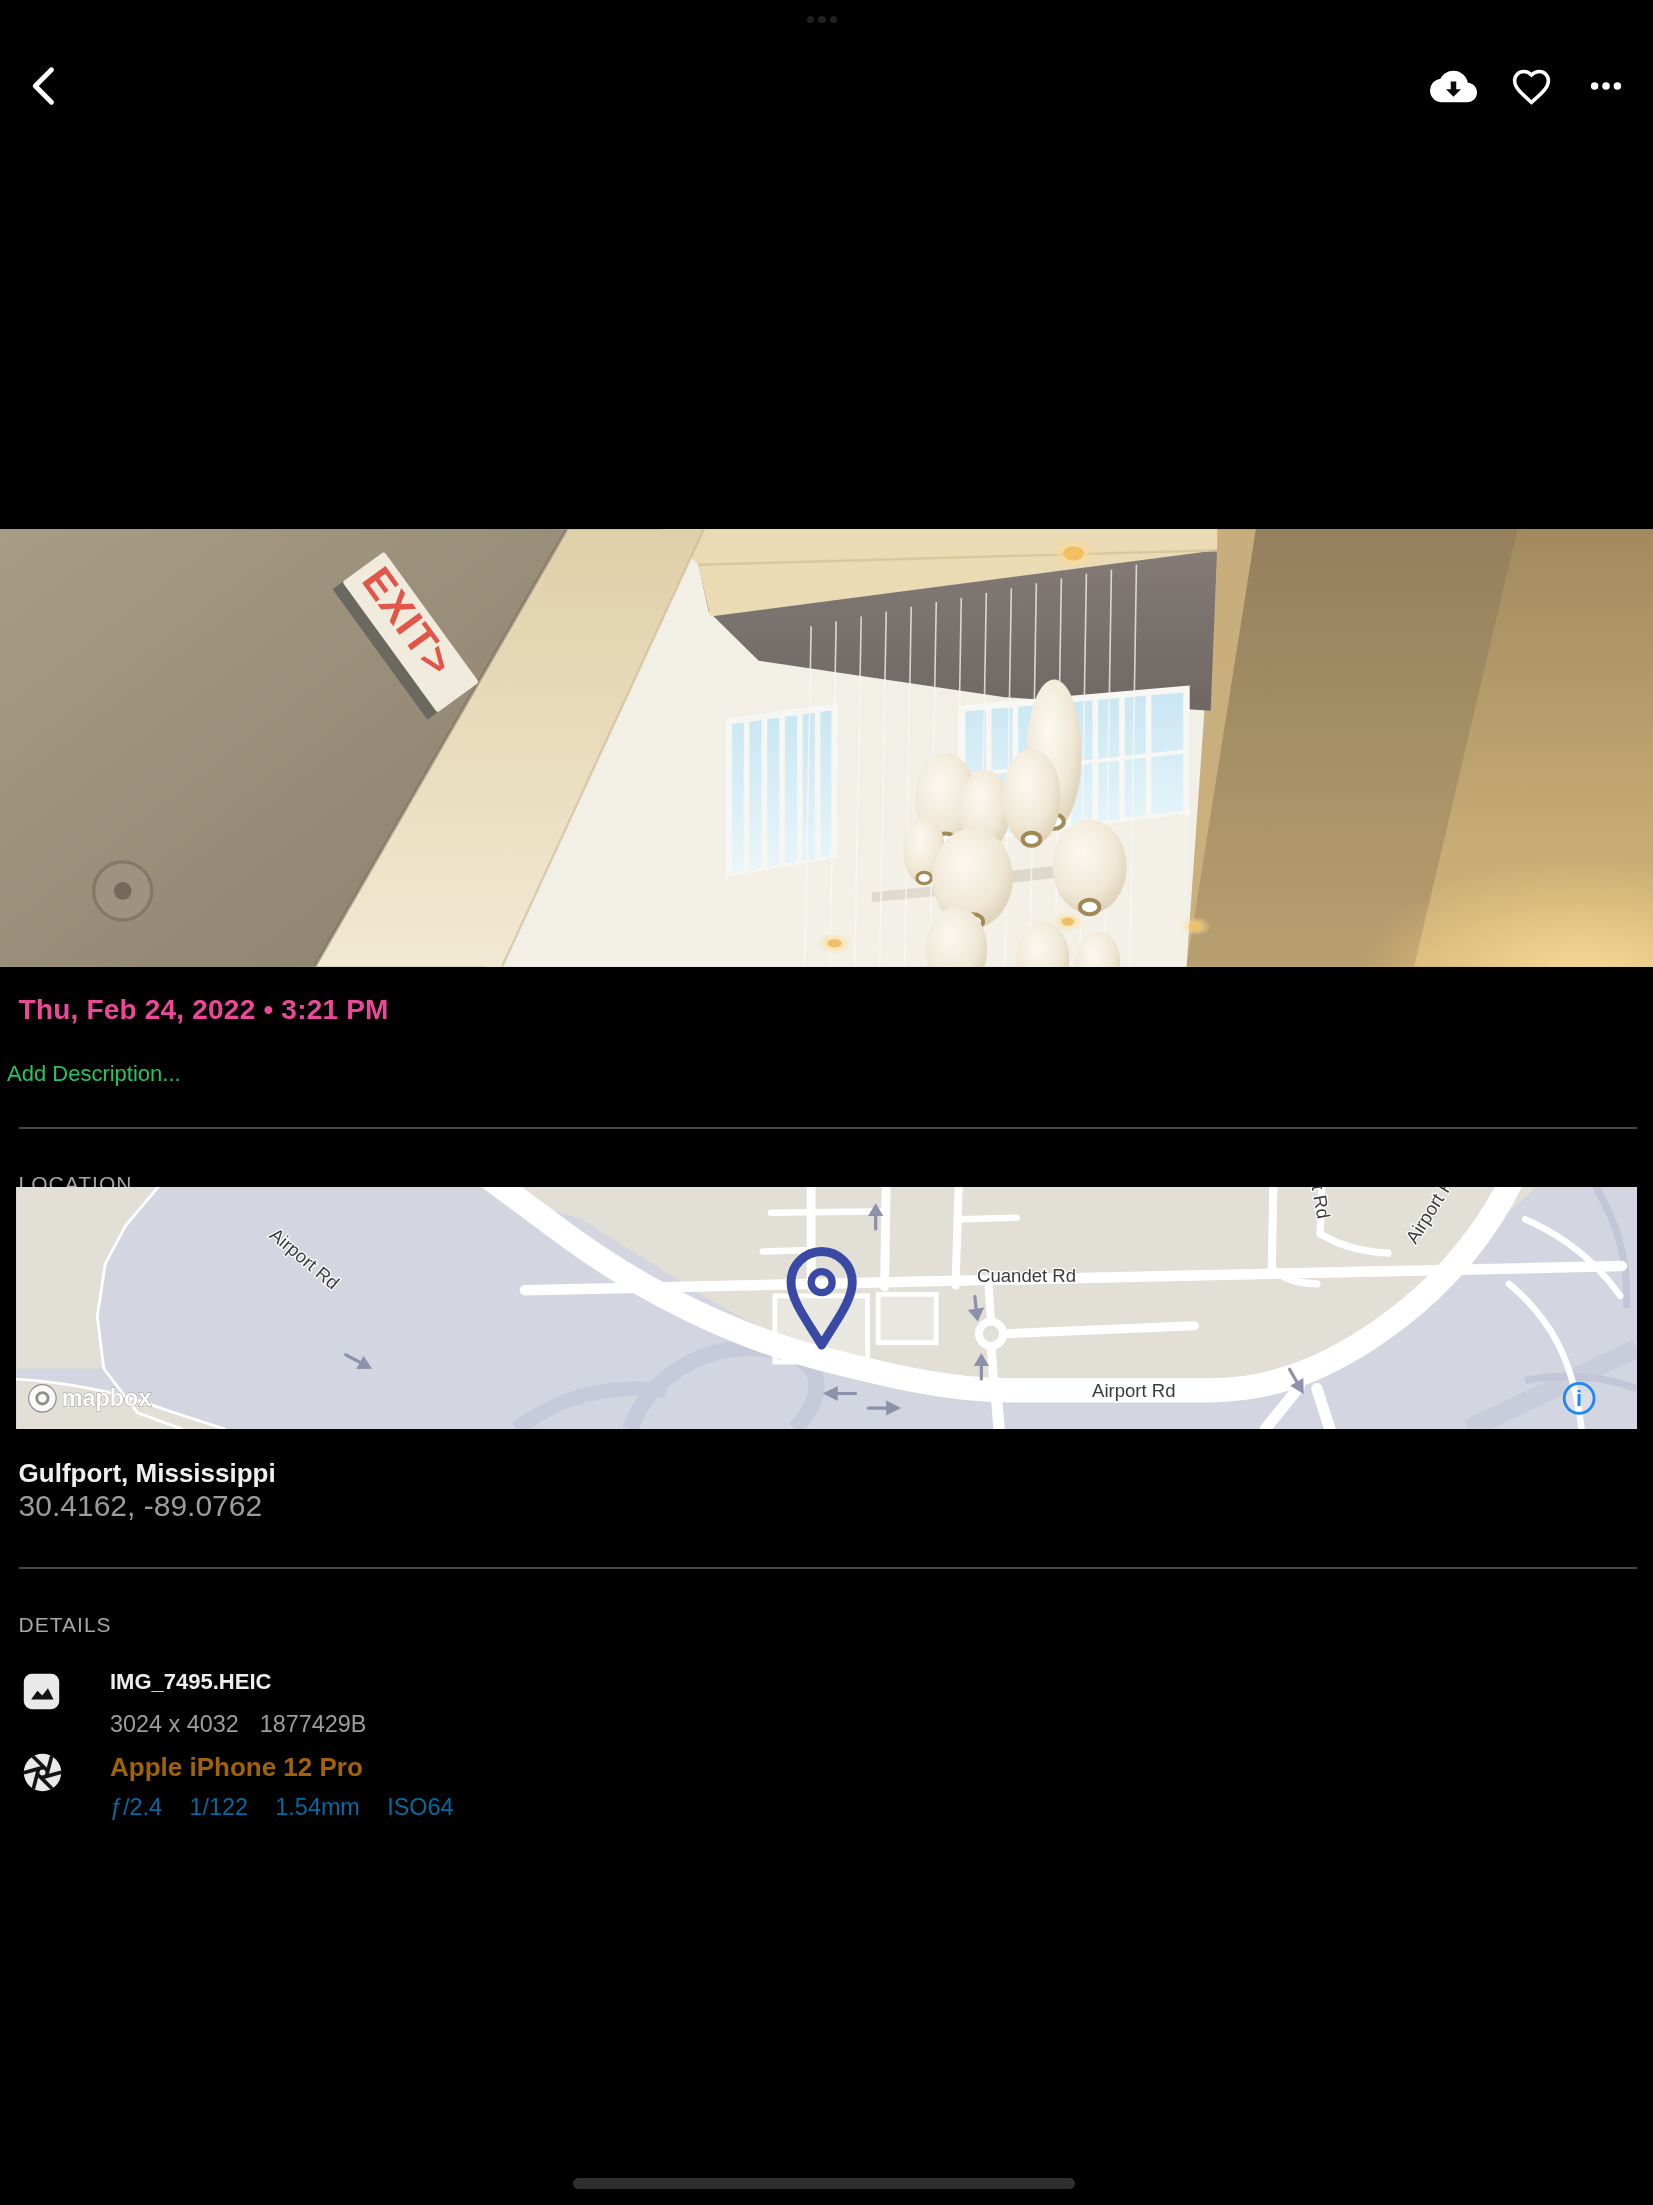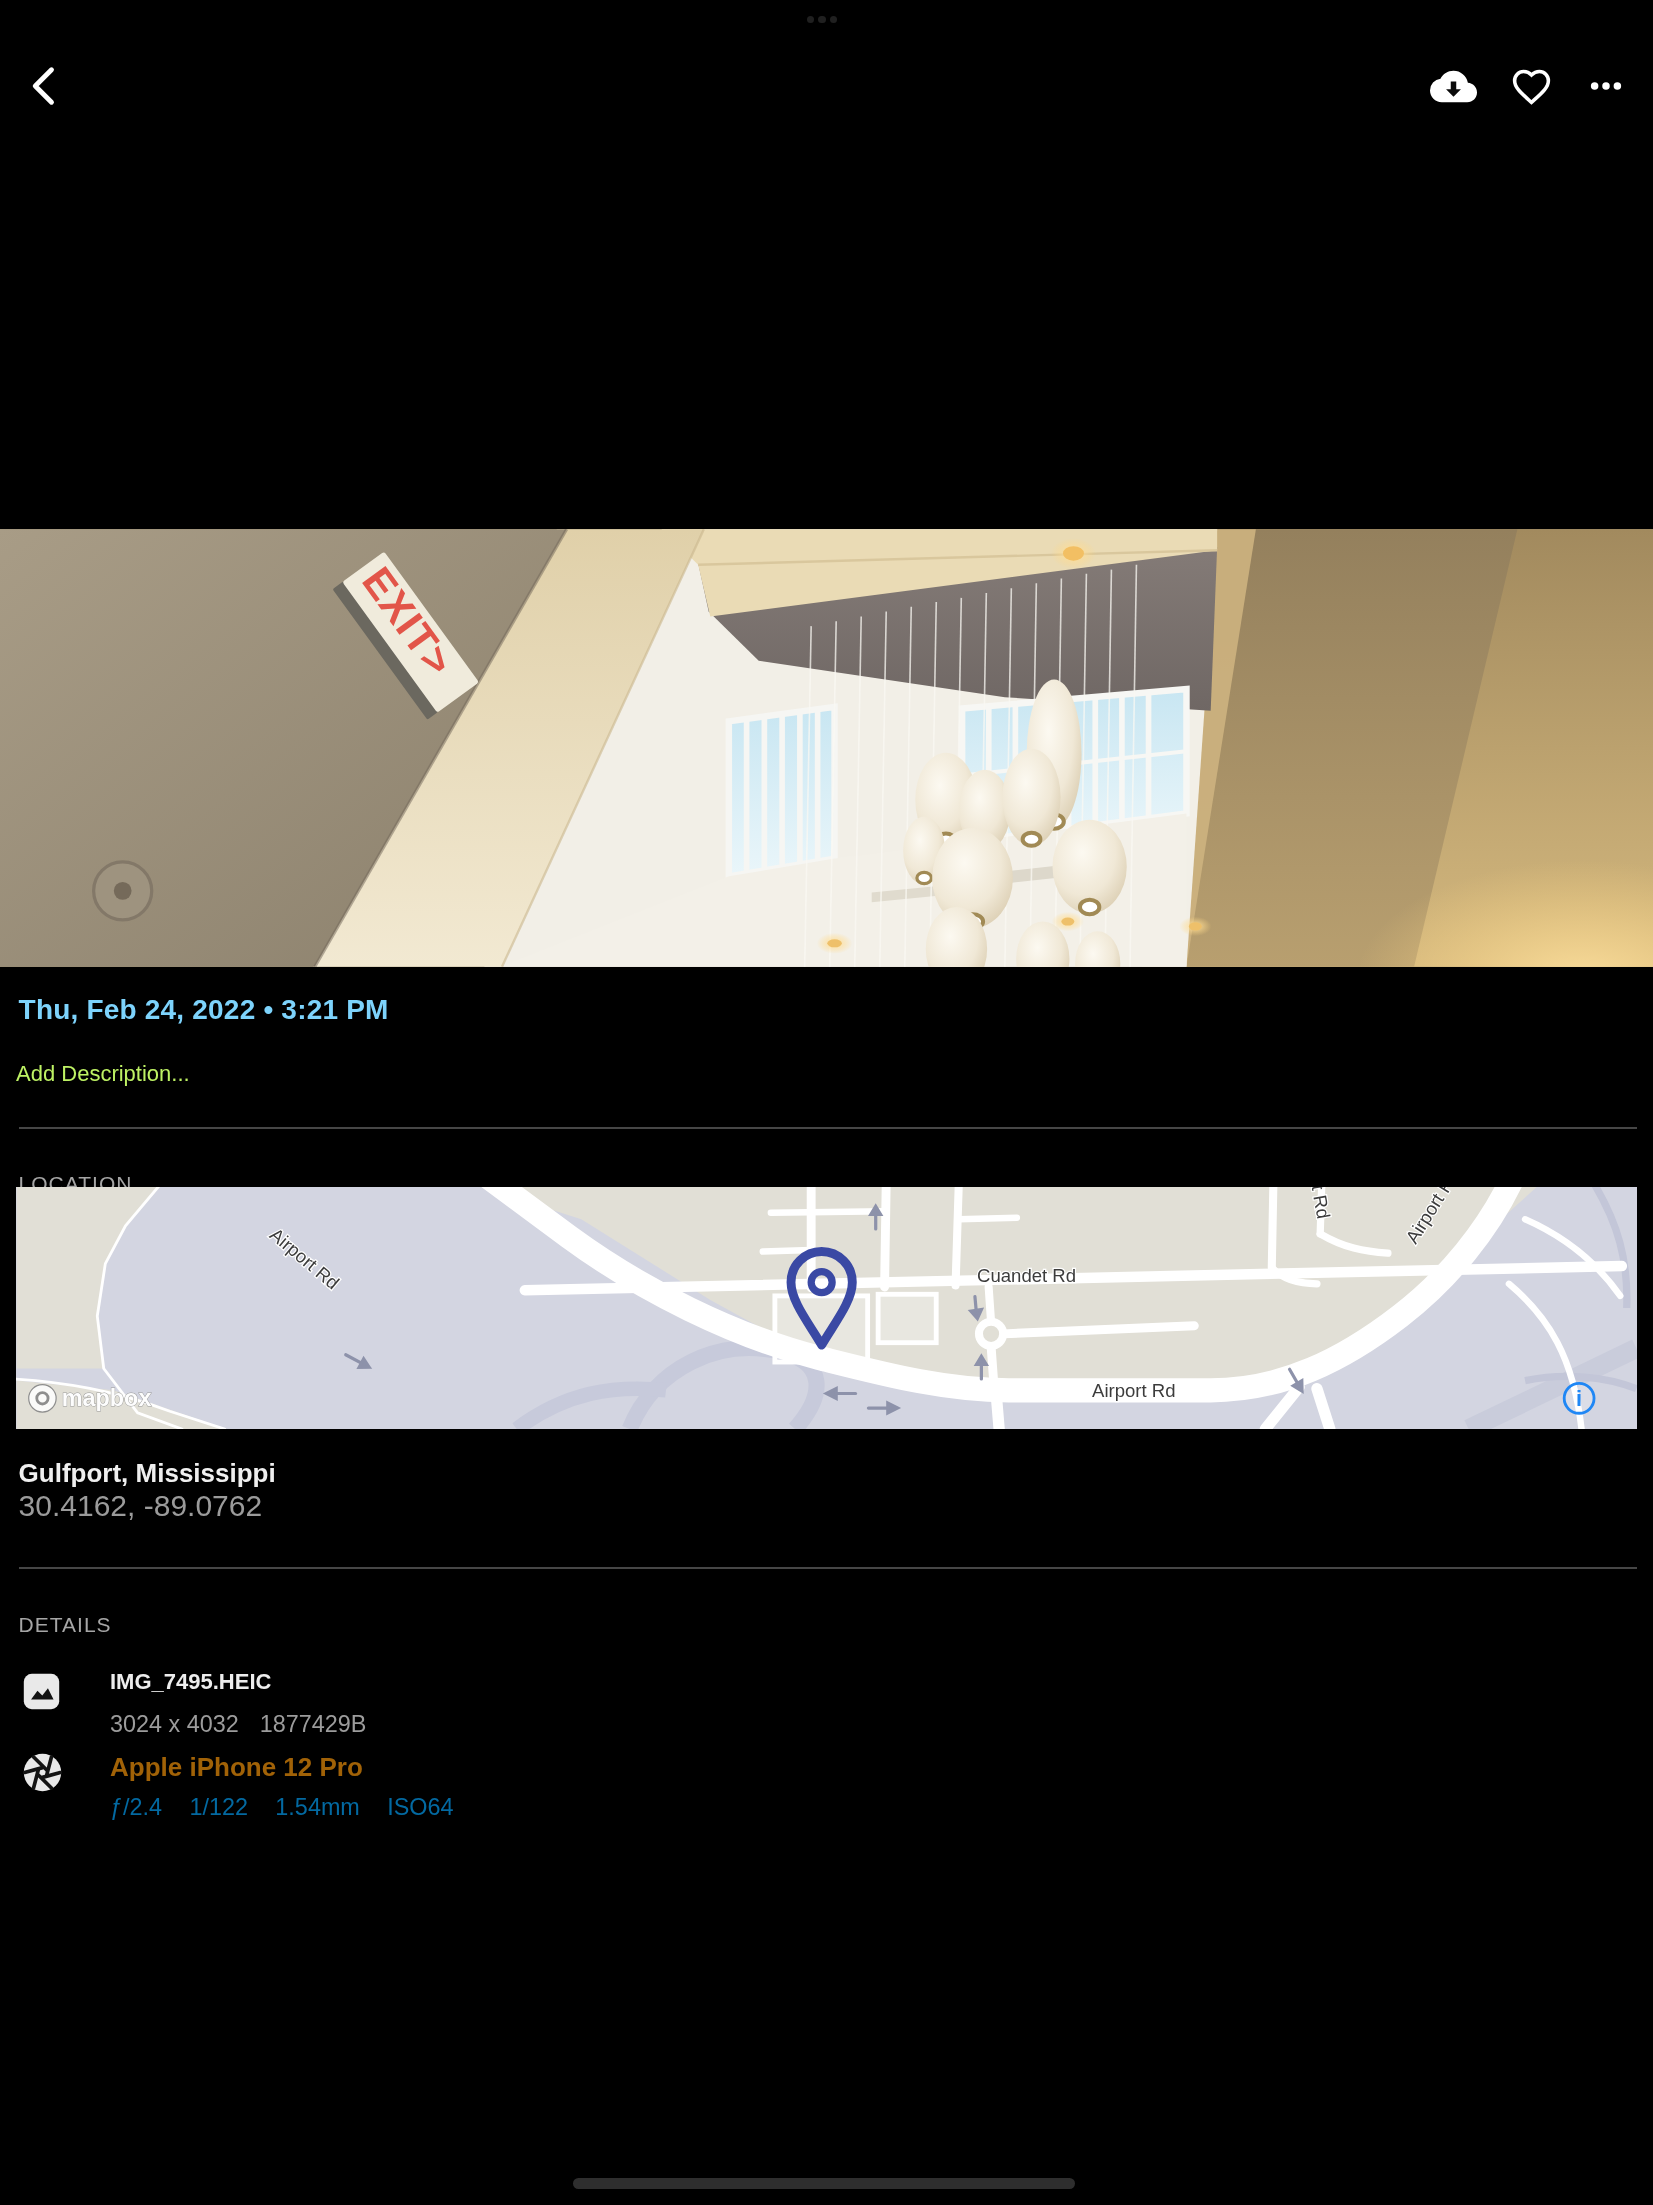--- a/index.html
+++ b/index.html
@@ -11,22 +11,22 @@
 
   
   .iconbtn { position:absolute; width:52px; height:52px; display:flex; align-items:center; justify-content:center; background:transparent; border:none; cursor:pointer; }
   .status-dots { position:absolute; top:16px; left:807px; display:flex; gap:4px; }
   .status-dots span { width:7.3px; height:7.3px; border-radius:50%; background:#202020; }
 
   
   .photo-wrap { position:absolute; top:529px; left:0; width:1653px; height:438px; overflow:hidden; background:#111; }
 
   
-  .datetime { position:absolute; left:18.6px; top:994px; font-size:28px; font-weight:700; color:#7dd3fc; letter-spacing:0.2px; }
-  .desc { position:absolute; left:16px; top:1061px; font-size:22px; color:#bef264; }
+  .datetime { position:absolute; left:18.6px; top:994px; font-size:28px; font-weight:700; color:#ec4899; letter-spacing:0.2px; }
+  .desc { position:absolute; left:7px; top:1061px; font-size:22px; color:#22c55e; }
   .divider { position:absolute; left:18.6px; width:1618px; height:1.6px; background:#464646; }
   .section-label { position:absolute; left:18.6px; font-size:21px; color:#a6a6a6; letter-spacing:1px;margin-top:24px; }
 
   .map-wrap { position:absolute; left:16px; top:1187px; width:1621px; height:242px; overflow:hidden; background:#d3d5e1; }
 
   .place { position:absolute; left:18.6px; top:1458px; font-size:26px; font-weight:700; color:#efefef; }
   .coords { position:absolute; left:18.6px; top:1489px; font-size:30px; color:#9b9b9b; }
 
   .file-name { position:absolute; left:110px; top:1669px; font-size:22px; font-weight:700; color:#ededed; }
   .file-sub { position:absolute; left:110px; top:1711px; font-size:23.4px; color:#9c9c9c;text-align:center; }

